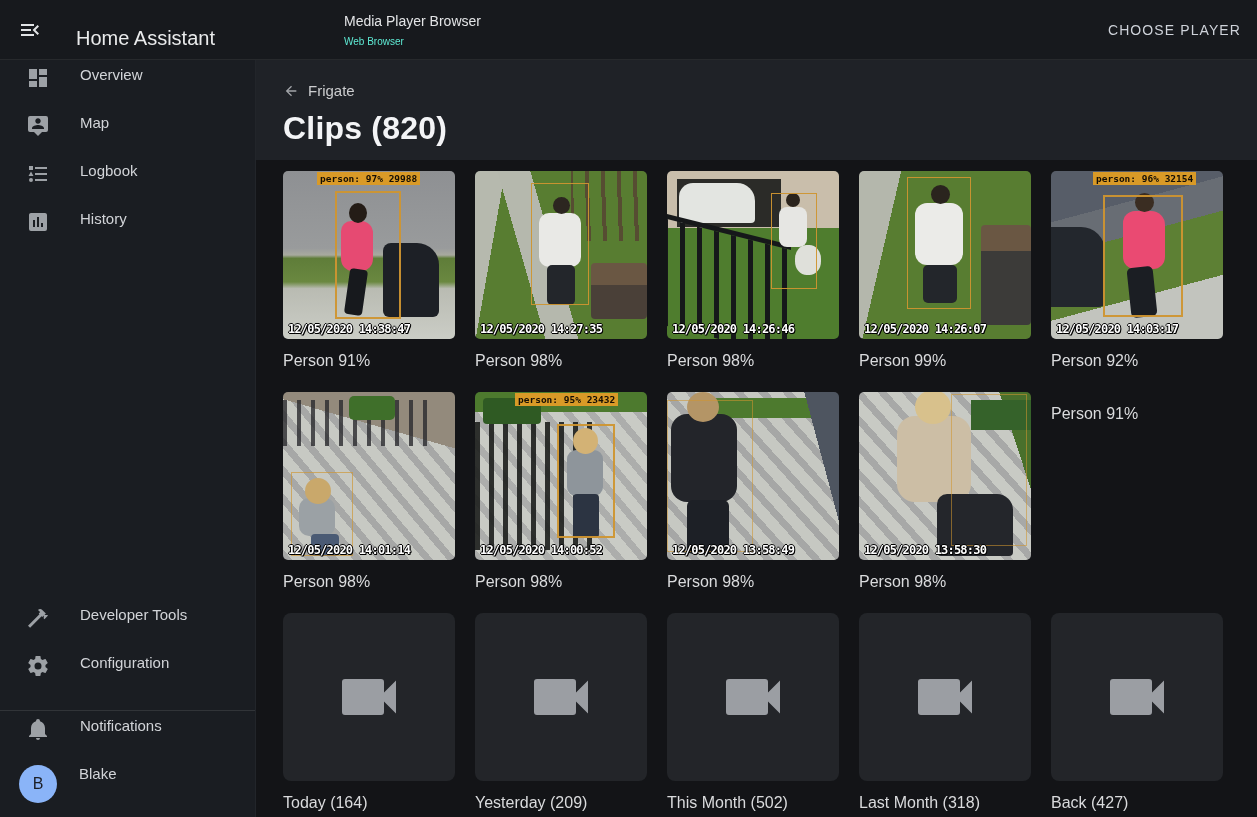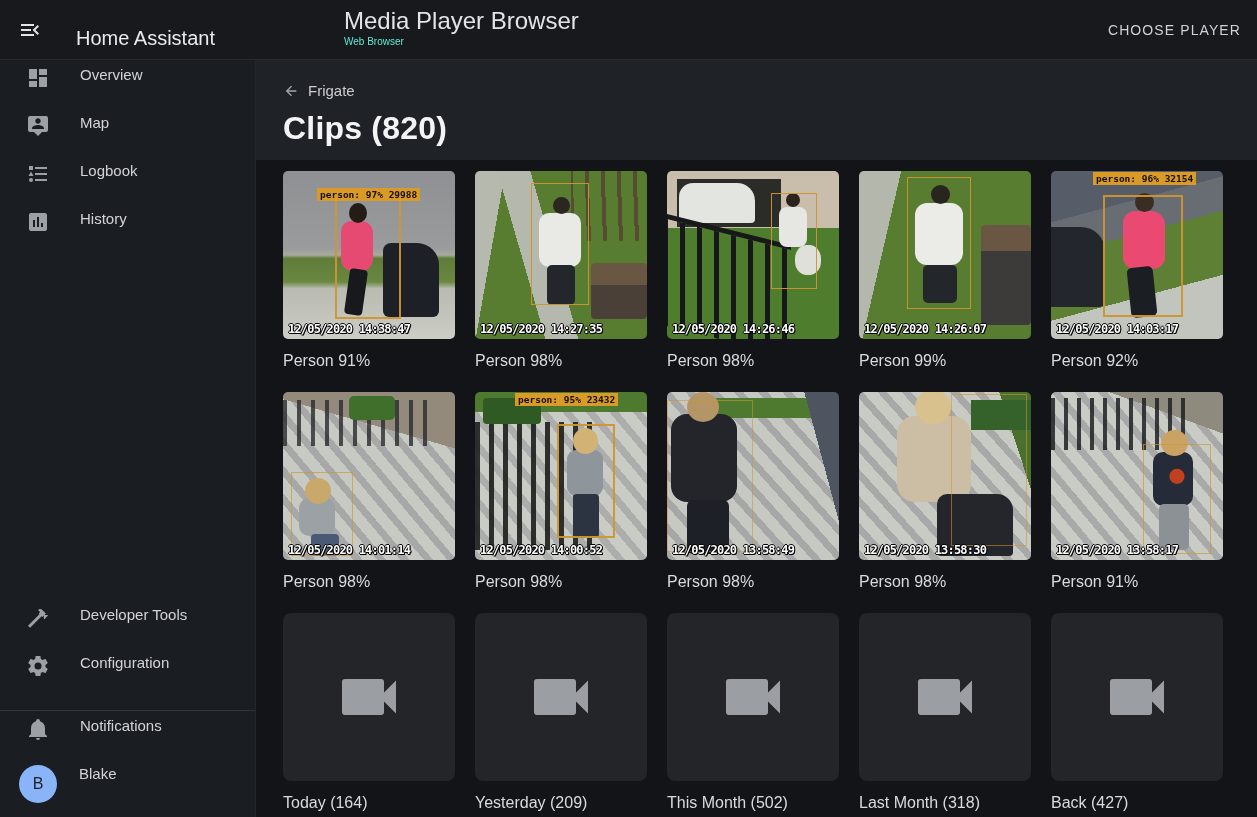--- a/index.html
+++ b/index.html
@@ -9,21 +9,21 @@
 
   
   .topbar { height:60px; width:100%; background:#17191d; display:flex; align-items:center;
     border-bottom:1px solid rgba(255,255,255,0.07); }
   .topbar-left { width:256px; flex:0 0 256px; display:flex; align-items:flex-end; }
   .menu-btn { width:40px; height:40px; margin-left:10px; display:flex; align-items:center;
     justify-content:center; color:#e2e4e6; background:none; border:none; }
   .menu-btn svg { width:24px; height:24px; }
   .ha-title { color:#e9eaeb; font-size:20px; margin-left:26px; font-weight:400; white-space:nowrap; }
   .topbar-page { margin-left:88px; display:flex; flex-direction:column; justify-content:center; }
-  .page-title { color:#e3e4e6; font-size:24px; font-weight:400; line-height:24px; }
+  .page-title { color:#e3e4e6; font-size:14px; font-weight:400; line-height:24px; }
   .page-subtitle { color:#5eead4; font-size:10px; line-height:17px; }
   .topbar-spacer { flex:1; }
   .choose-player { background:none; border:none; color:#ced2d9; font-family:inherit;
     font-size:14px; font-weight:500; letter-spacing:1.1px; padding:10px 16px; text-transform:uppercase; }
 
   
   .shell { display:flex; height:757px; }
 
   
   .sidebar { width:256px; flex:0 0 256px; background:#1a1d22; display:flex; flex-direction:column;
@@ -70,21 +70,21 @@
     display:flex; align-items:center; justify-content:center; }
   .folder-tile .icon { width:72px; height:72px; color:#9b9ea3; }
 
   
   .thumb[data-scene="s1"]{background:linear-gradient(to bottom,#8e9093 0%,#999b9c 46%,#a8aa9f 50%,#5f7d39 52%,#6a8840 66%,#b9bbb2 70%,#cbcdc6 100%);}
   .thumb[data-scene="s1"] .fa{display:block;left:58px;top:50px;width:32px;height:50px;background:#e64a72;border-radius:10px 12px 12px 12px;}
   .thumb[data-scene="s1"] .fb{display:block;left:66px;top:32px;width:18px;height:20px;background:#241c16;border-radius:50%;}
   .thumb[data-scene="s1"] .fc{display:block;left:64px;top:98px;width:18px;height:46px;background:#17191d;border-radius:4px;transform:rotate(8deg);}
   .thumb[data-scene="s1"] .fd{display:block;left:100px;top:72px;width:56px;height:74px;background:#1d2026;border-radius:8px 22px 6px 6px;}
   .thumb[data-scene="s1"] .bbox{display:block;left:52px;top:20px;width:66px;height:128px;}
-  .thumb[data-scene="s1"] .chip{display:block;left:34px;top:17px;}
+  .thumb[data-scene="s1"] .chip{display:block;left:34px;top:1px;}
 
   .thumb[data-scene="s2"]{background:repeating-linear-gradient(88deg,rgba(86,68,50,0.85) 0 4px,transparent 4px 16px) 96px -4px / 84px 74px no-repeat,linear-gradient(74deg,transparent 0 32%,#b5b8ad 32% 47%,transparent 47%),linear-gradient(100deg,#b6b9ae 0 15%,#587d31 15% 100%);}
   .thumb[data-scene="s2"] .fa{display:block;left:64px;top:42px;width:42px;height:54px;background:#e9e9e6;border-radius:10px;}
   .thumb[data-scene="s2"] .fb{display:block;left:78px;top:26px;width:17px;height:17px;background:#2c2620;border-radius:50%;}
   .thumb[data-scene="s2"] .fc{display:block;left:72px;top:94px;width:28px;height:40px;background:#23262b;border-radius:5px;}
   .thumb[data-scene="s2"] .fd{display:block;left:116px;top:92px;width:56px;height:56px;background:linear-gradient(#6a5743 0 40%,#4a4038 40%);border-radius:4px;}
   .thumb[data-scene="s2"] .bbox{display:block;left:56px;top:12px;width:58px;height:122px;border-width:1px;}
 
   .thumb[data-scene="s3"]{background:linear-gradient(#2b2b28,#2b2b28) 10px 8px / 104px 48px no-repeat,linear-gradient(to bottom,#c9beab 0 34%,#4f7d2e 34% 100%);}
   .thumb[data-scene="s3"] .fa{display:block;left:12px;top:12px;width:76px;height:40px;background:#e3e5e1;border-radius:14px 18px 4px 4px;}
@@ -351,29 +351,20 @@
               <i class="fc" data-interactable="false"></i>
 
               <div class="bbox" data-interactable="false"></div>
 
               <div class="ts" data-interactable="false">12/05/2020 13:58:30</div>
             </div>
             <figcaption class="caption" data-interactable="false">Person 98%</figcaption>
           </figure>
 
           <figure class="cell" data-interactable="false">
-            <div class="thumb" data-interactable="true" data-scene="s10">
-              <i class="fa" data-interactable="false"></i>
-              <i class="fb" data-interactable="false"></i>
-              <i class="fc" data-interactable="false"></i>
-
-              <div class="bbox" data-interactable="false"></div>
-
-              <div class="ts" data-interactable="false">12/05/2020 13:58:17</div>
-            </div>
             <figcaption class="caption" data-interactable="false">Person 91%</figcaption>
           </figure>
         </div>
 
       <div class="clips-grid" data-interactable="false">
 
           <figure class="cell" data-interactable="false">
             <div class="folder-tile" data-interactable="true">
               <svg class="icon" viewBox="0 0 24 24" data-interactable="false">
                 <path fill="currentColor" d="M17,10.5V7A1,1 0 0,0 16,6H4A1,1 0 0,0 3,7V17A1,1 0 0,0 4,18H16A1,1 0 0,0 17,17V13.5L21,17.5V6.5L17,10.5Z"></path>

